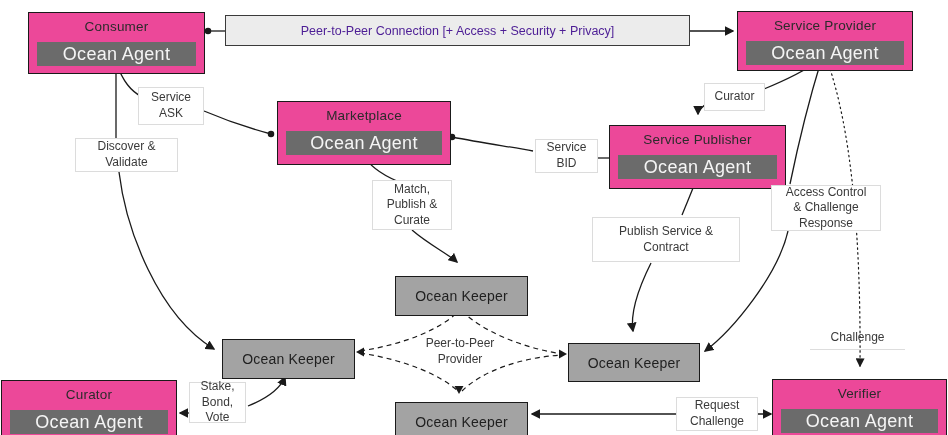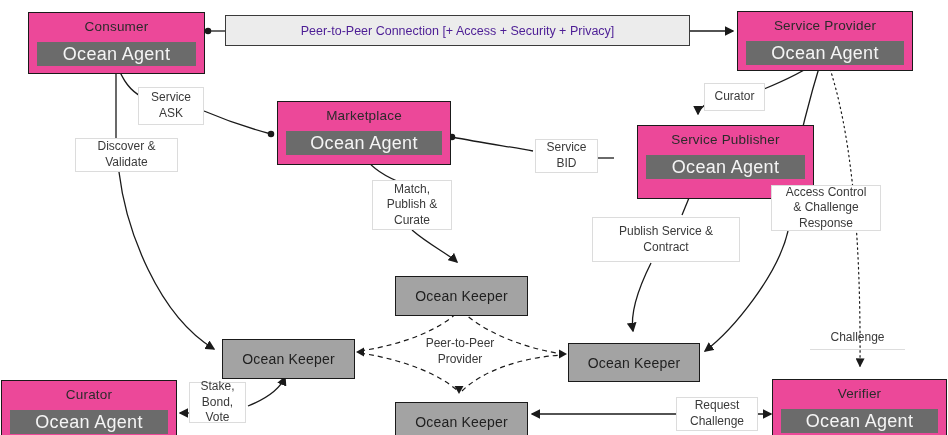--- a/index.html
+++ b/index.html
@@ -109,21 +109,21 @@
   <div class="entity" style="left:737px;top:3px;width:176px;height:60px">
     <div class="entity-title">Service Provider</div>
     <div class="agent">Ocean Agent</div>
   </div>
 
   <div class="entity" style="left:277px;top:93px;width:174px;height:64px">
     <div class="entity-title">Marketplace</div>
     <div class="agent">Ocean Agent</div>
   </div>
 
-  <div class="entity" style="left:637px;top:117px;width:177px;height:74px">
+  <div class="entity" style="left:609px;top:117px;width:177px;height:64px">
     <div class="entity-title">Service Publisher</div>
     <div class="agent">Ocean Agent</div>
   </div>
 
   <div class="entity" style="left:1px;top:372px;width:176px;height:62px">
     <div class="entity-title">Curator</div>
     <div class="agent">Ocean Agent</div>
   </div>
 
   <div class="entity" style="left:772px;top:371px;width:175px;height:63px">

